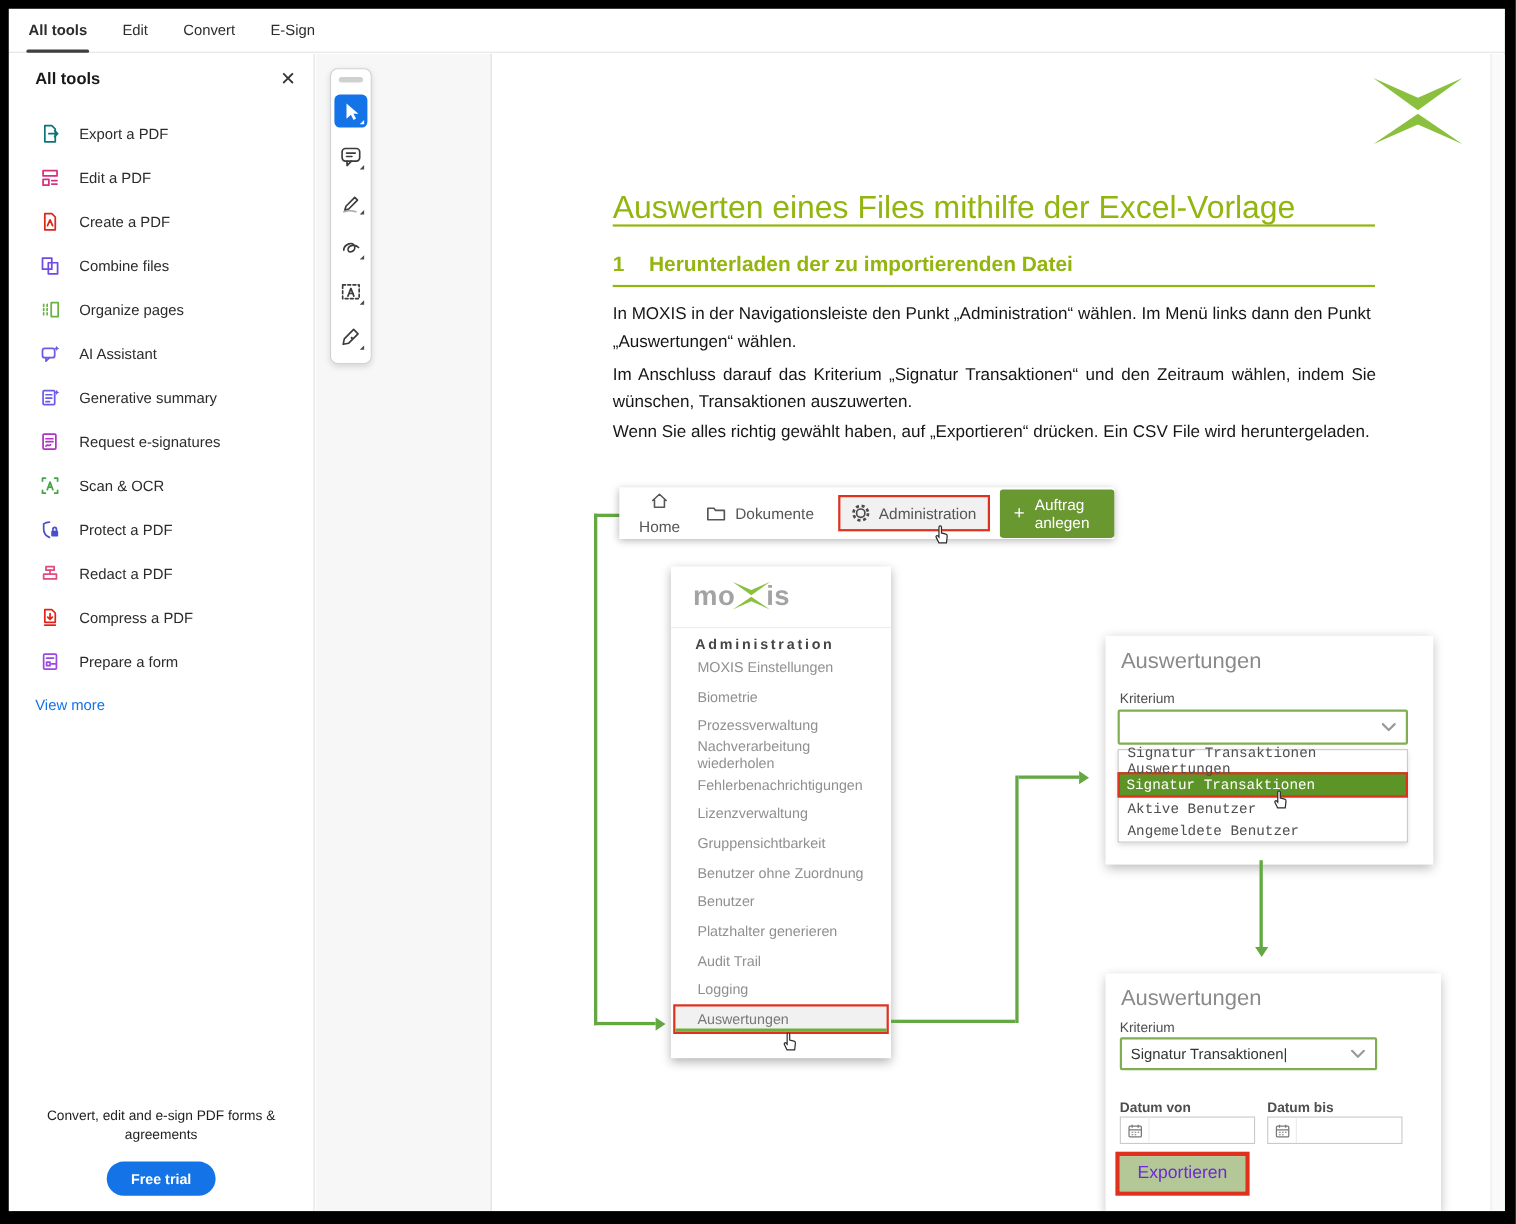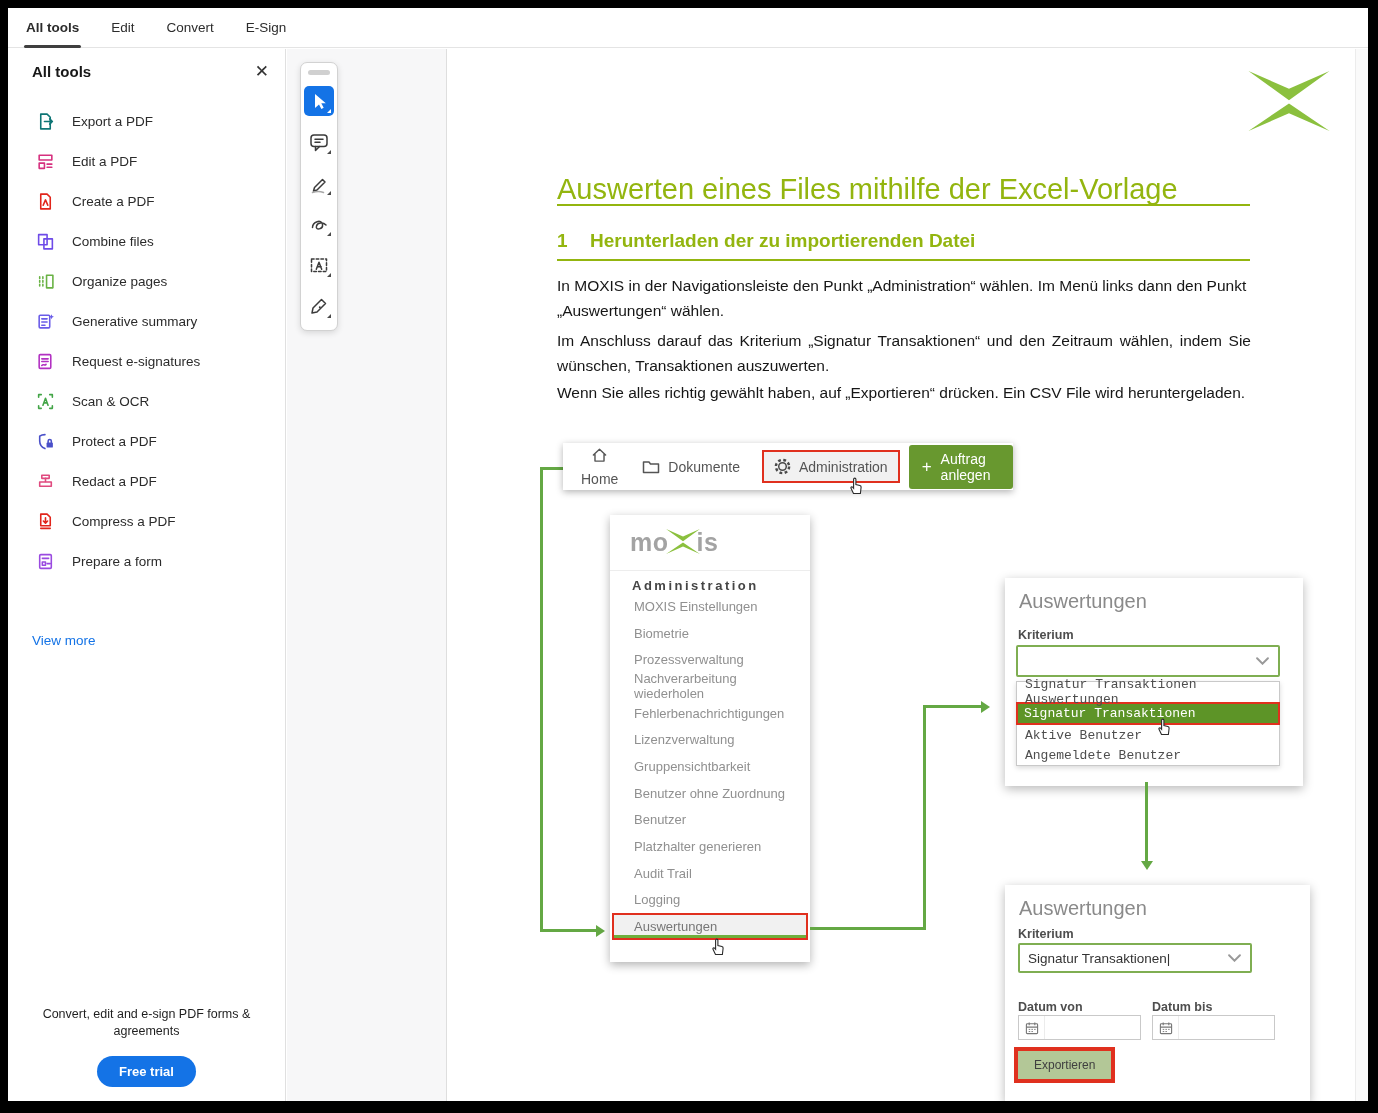--- a/index.html
+++ b/index.html
@@ -71,31 +71,31 @@
   .mitems{position:absolute;top:78px;left:0;right:0;}
   .mitem{height:26.7px;display:flex;align-items:center;padding-left:24px;font-size:13px;color:#909090;}
   .mitem-sel{position:relative;height:23px;margin:0 2px;background:#f1f1f1;border:2px solid #e0301e;display:flex;align-items:center;padding-left:20px;font-size:13px;color:#777;}
   .mitem-sel::after{content:"";position:absolute;left:0;right:0;bottom:0;height:3px;background:#6faf3c;}
 
   
   .panel{background:#fff;box-shadow:0 3px 10px rgba(0,0,0,.28);}
   .panel1{left:557px;top:529px;width:298px;height:208px;}
   .panel2{left:557px;top:836px;width:305px;height:217px;}
   .ph{position:absolute;font-size:20px;color:#8a8a8a;}
-  .plabel{position:absolute;font-size:12.5px;font-weight:700;color:#4e4e4e;}
+  .plabel{position:absolute;font-size:12.5px;font-weight:400;color:#4e4e4e;}
   .pselect{position:absolute;border:2px solid #7fae52;border-radius:2px;background:#fff;display:flex;align-items:center;padding-left:8px;font-size:13.5px;color:#333;box-sizing:border-box;}
   .pselect .chev{position:absolute;right:9px;top:50%;margin-top:-4px;}
   .plist{position:absolute;left:11px;width:262px;background:#fff;border:1px solid #c9c9c9;box-shadow:0 2px 5px rgba(0,0,0,.15);font-family:Liberation Mono, monospace;}
   .prow{height:20px;display:flex;align-items:center;padding-left:8px;font-size:13px;color:#4e4e4e;}
   .prow-sel{height:19px;display:flex;align-items:center;padding-left:6px;font-size:13px;background:#5d9427;color:#fff;border:2px solid #e0301e;margin:0 -1px;}
   .dlabel{position:absolute;font-size:12.5px;font-weight:700;color:#4e4e4e;}
   .dinput{position:absolute;height:25px;border:1px solid #c9c9c9;background:#fff;display:flex;align-items:center;box-sizing:border-box;}
   .dinput .cal{width:25px;height:100%;display:flex;align-items:center;justify-content:center;border-right:1px solid #ececec;}
   .exportbox{position:absolute;left:9px;top:162px;border:4px solid #e0301e;}
-  .exportbtn{background:#b3c797;color:#404040;font-size:12px;padding:7px 16px;}
+  .exportbtn{background:#b3c797;color:#6d28d9;font-size:16px;padding:7px 16px;}
   .cursor-caret{font-weight:400;color:#333;}
 
   .hand{position:absolute;width:18px;height:20px;z-index:5;}
 </style>
 </head>
 <body>
 
 <div class="app">
 
   <div class="tabbar">
@@ -149,20 +149,30 @@
         <span>Combine files</span>
       </div>
       <div class="tool-item">
         <span class="ticon" style="color:#69b244">
             <svg viewBox="0 0 18 18">
               <rect x="10" y="3" width="6" height="12"></rect>
               <path d="M3.5 4.5v9M6.5 4.5v9" stroke-dasharray="1.6 2"></path>
             </svg>
           </span>
         <span>Organize pages</span>
+      </div>
+      <div class="tool-item">
+        <span class="ticon" style="color:#6a5ce8">
+            <svg viewBox="0 0 18 18">
+              <rect x="2.5" y="4.5" width="10.5" height="8" rx="2"></rect>
+              <path d="M5.5 12.5v3l3-3"></path>
+              <path d="M14.7 2.2l.7 1.6 1.6.7-1.6.7-.7 1.6-.7-1.6-1.6-.7 1.6-.7z" fill="currentColor" stroke="none"></path>
+            </svg>
+          </span>
+        <span>AI Assistant</span>
       </div>
       <div class="tool-item">
         <span class="ticon" style="color:#6a5ce8">
             <svg viewBox="0 0 18 18">
               <rect x="3" y="3" width="10" height="12" rx="1"></rect>
               <path d="M5.5 6.5h5M5.5 9.5h5M5.5 12.5h3"></path>
               <path d="M14.7 2.2l.7 1.6 1.6.7-1.6.7-.7 1.6-.7-1.6-1.6-.7 1.6-.7z" fill="currentColor" stroke="none"></path>
             </svg>
           </span>
         <span>Generative summary</span>

